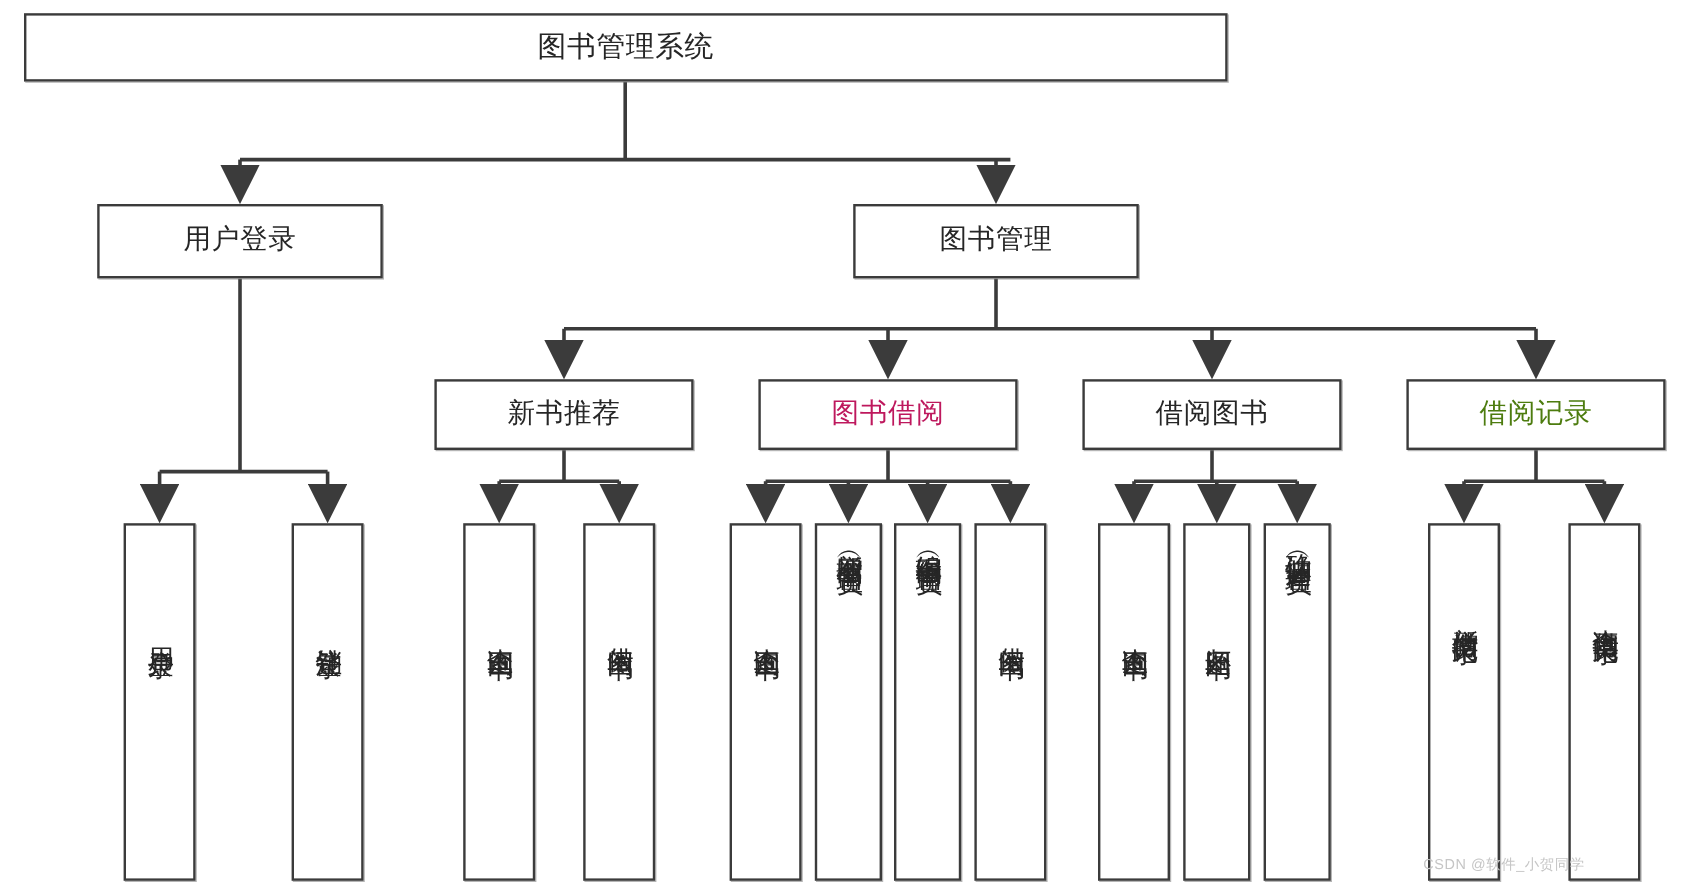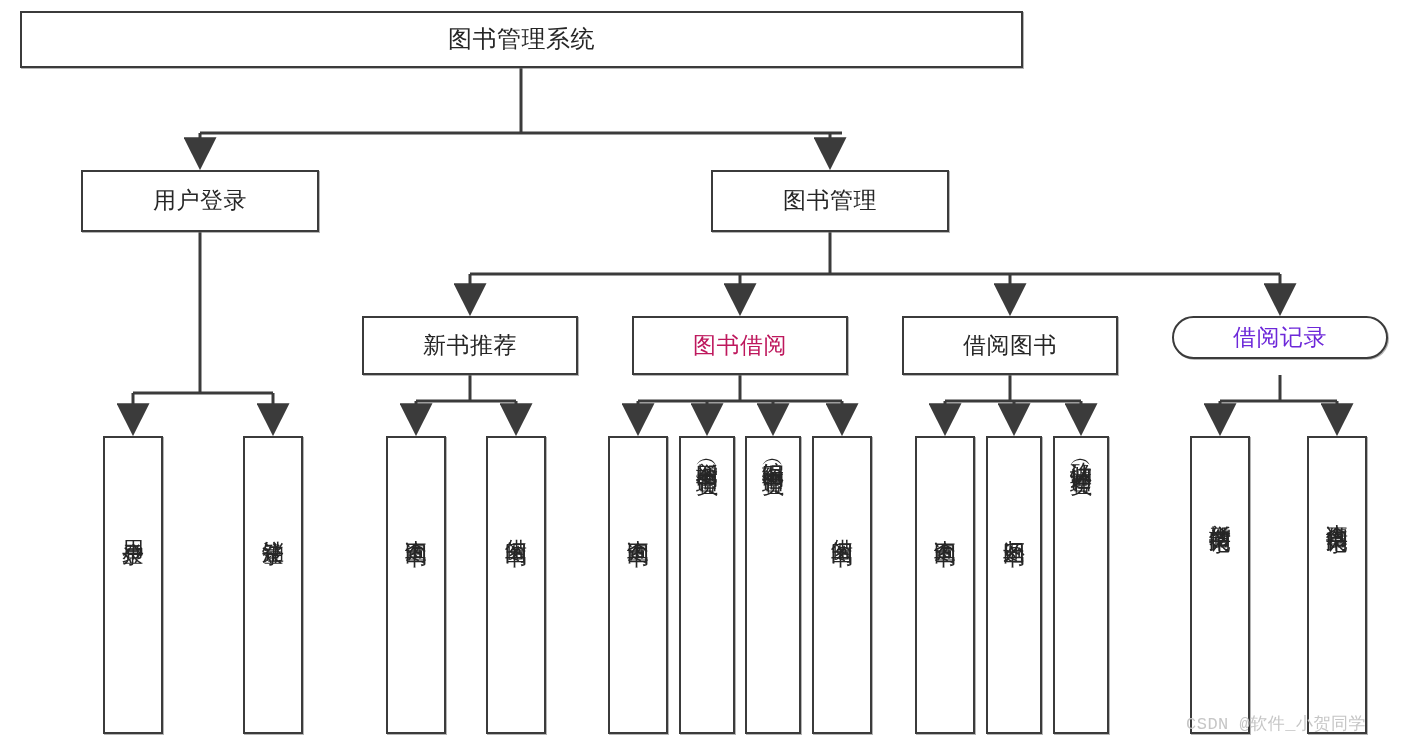--- a/index.html
+++ b/index.html
@@ -72,26 +72,26 @@
   .node.vert.midshort .lbl {
     margin-top: 62px;
   }
   .node.vert.top .lbl {
     margin-top: 0px;
   }
   #watermark {
     position: absolute;
     left: 1186px;
     top: 712px;
-    font-size: 17px;
+    font-size: 12px;
     color: #c6c6c6;
     letter-spacing: 0.5px;
     white-space: nowrap;
     z-index: 3;
-    font-family: Liberation Mono, monospace;
+    font-family: Liberation Sans, sans-serif;
     text-align: center;
   }
 </style>
 </head>
 <body>
 
 <div id="canvas" style="background: rgb(255, 255, 255);">
 
   <svg id="wires" viewBox="0 0 1405 747" width="1405" height="747" aria-hidden="true">
     <defs>
@@ -158,21 +158,21 @@
 
   <div class="node horiz" style="left: 711px; top: 170px; width: 238px; height: 62px; border-color: rgb(59, 59, 59); background: rgb(255, 255, 255); color: rgb(38, 38, 38);">
     <span class="lbl">图书管理</span>
   </div>
   <div class="node horiz" style="left: 632px; top: 316px; width: 216px; height: 59px; border-color: rgb(59, 59, 59); background: rgb(255, 255, 255); color: #be185d;">
     <span class="lbl">图书借阅</span>
   </div>
   <div class="node horiz" style="left: 902px; top: 316px; width: 216px; height: 59px; border-color: rgb(59, 59, 59); background: rgb(255, 255, 255); color: rgb(38, 38, 38);">
     <span class="lbl">借阅图书</span>
   </div>
-  <div class="node horiz" style="left: 1172px; top: 316px; width: 216px; height: 43px; border-color: rgb(59, 59, 59); background: rgb(255, 255, 255); color: #6d28d9; border-radius: 24px;">
+  <div class="node horiz" style="left: 1172px; top: 316px; width: 216px; height: 59px; border-color: rgb(59, 59, 59); background: rgb(255, 255, 255); color: #4d7c0f;">
     <span class="lbl">借阅记录</span>
   </div>
 
   <div class="node vert mid" style="left: 103px; top: 436px; width: 60px; height: 298px; border-color: rgb(59, 59, 59); background: rgb(255, 255, 255); color: rgb(38, 38, 38);">
     <span class="lbl">用户登录</span>
   </div>
   <div class="node vert mid" style="left: 243px; top: 436px; width: 60px; height: 298px; border-color: rgb(59, 59, 59); background: rgb(255, 255, 255); color: rgb(38, 38, 38);">
     <span class="lbl">注销登录</span>
   </div>
   <div class="node vert mid" style="left: 386px; top: 436px; width: 60px; height: 298px; border-color: rgb(59, 59, 59); background: rgb(255, 255, 255); color: rgb(38, 38, 38);">

